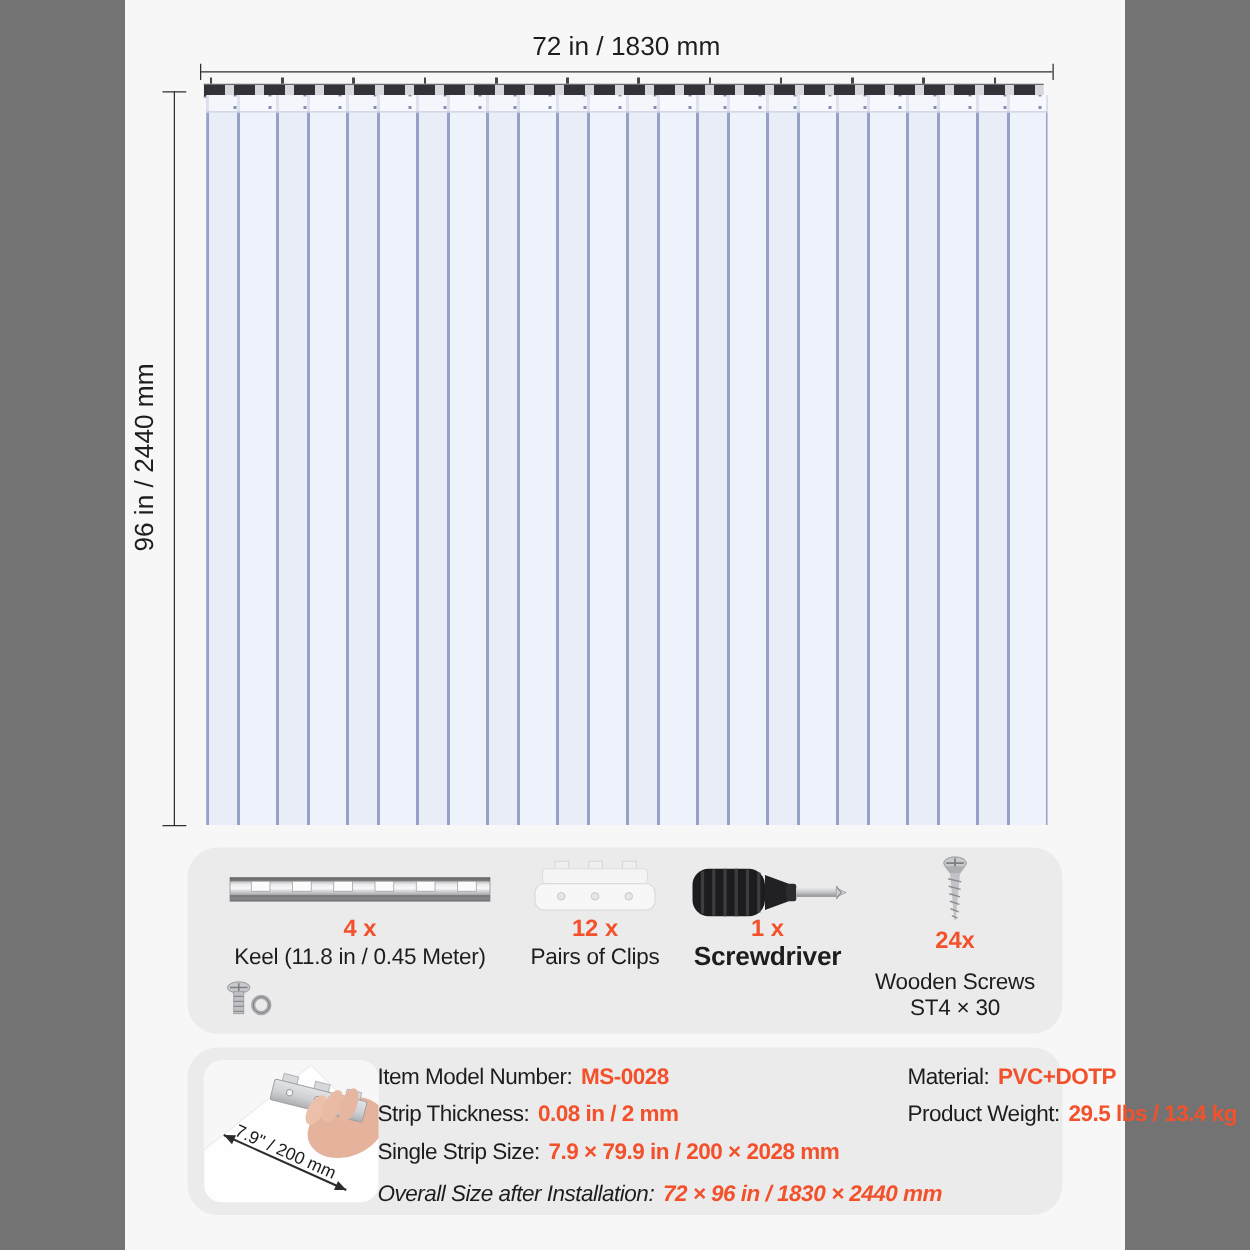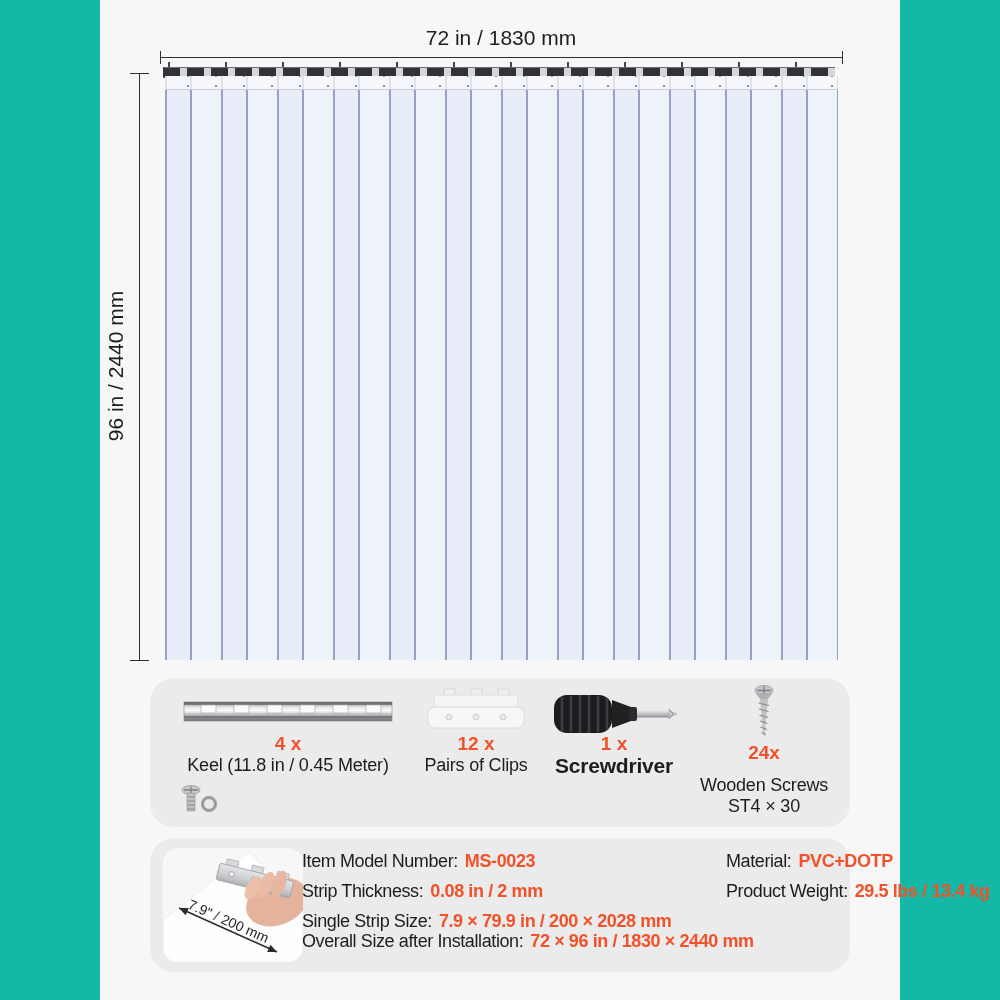--- a/index.html
+++ b/index.html
@@ -1,18 +1,18 @@
 <!DOCTYPE html>
 <html><head>
 <meta charset="utf-8">
 <style>
   html,body{margin:0;padding:0;background:#ffffff;}
   .canvas{
     position:relative;width:1000px;height:1000px;overflow:hidden;
-    font-family:"Liberation Sans", sans-serif;color:#1d1d1f;background:#14b8a6;
+    font-family:"Liberation Sans", sans-serif;color:#1d1d1f;background:#737373;
   }
   .photo-bg{position:absolute;left:100px;top:0;width:800px;height:1000px;background:#f7f7f8;}
 
   
   .dim-top-line{position:absolute;left:160px;top:57px;width:682px;height:0;border-top:1.5px solid #2f2f32;}
   .dim-tick-v{position:absolute;top:51px;width:0;height:13px;border-left:1.5px solid #2f2f32;}
   .dim-top-label{position:absolute;left:160px;top:26px;width:682px;text-align:center;font-size:21px;color:#1d1d1f;}
   .dim-left-line{position:absolute;left:139px;top:73px;height:587px;width:0;border-left:1.5px solid #2f2f32;}
   .dim-tick-h{position:absolute;left:130px;width:19px;height:0;border-top:1.5px solid #2f2f32;}
   .dim-left-label{position:absolute;left:16px;top:354px;width:200px;text-align:center;font-size:21px;color:#1d1d1f;
@@ -177,30 +177,30 @@
         <ellipse cx="103" cy="37" rx="6.5" ry="14" fill="#e9bba5" transform="rotate(25 103 37)"></ellipse>
         <ellipse cx="116" cy="36" rx="6.5" ry="14" fill="#e6b6a0" transform="rotate(20 116 36)"></ellipse>
         <line x1="16" y1="60" x2="114" y2="104" stroke="#2b2b2e" stroke-width="1.6"></line>
         <polygon points="16,60 22.6,67.3 25.8,60.1" fill="#2b2b2e"></polygon>
         <polygon points="114,104 104.2,103.9 107.4,96.7" fill="#2b2b2e"></polygon>
         <text transform="translate(24,60) rotate(24)" font-size="14" fill="#1d1d1f">7.9" / 200 mm</text>
       </svg>
     </div>
 
     <div class="spec-row" style="top:13px;">
-      <span><span class="spec-label">Item Model Number:</span><span class="spec-value">MS-0023</span></span>
+      <span><span class="spec-label">Item Model Number:</span><span class="spec-value">MS-0028</span></span>
       <span class="spec-col2"><span class="spec-label">Material:</span><span class="spec-value">PVC+DOTP</span></span>
     </div>
 
     <div class="spec-row" style="top:43px;">
       <span><span class="spec-label">Strip Thickness:</span><span class="spec-value">0.08 in / 2 mm</span></span>
       <span class="spec-col2"><span class="spec-label">Product Weight:</span><span class="spec-value">29.5 lbs / 13.4 kg</span></span>
     </div>
 
     <div class="spec-row" style="top:73px;">
       <span><span class="spec-label">Single Strip Size:</span><span class="spec-value">7.9 × 79.9 in / 200 × 2028 mm</span></span>
     </div>
 
-    <div class="spec-row" style="top:93px;">
+    <div class="spec-row" style="top:107px;font-style:italic;">
       <span><span class="spec-label">Overall Size after Installation:</span><span class="spec-value">72 × 96 in / 1830 × 2440 mm</span></span>
     </div>
   </div>
 </div>
 
 </body></html>

